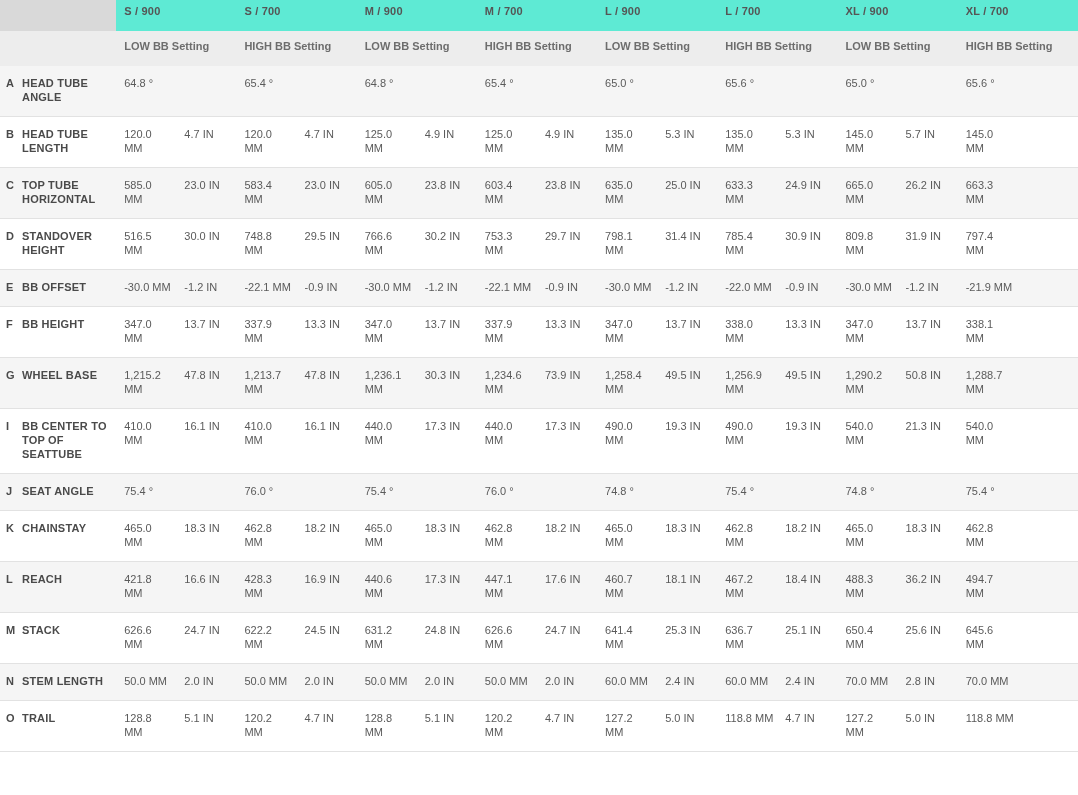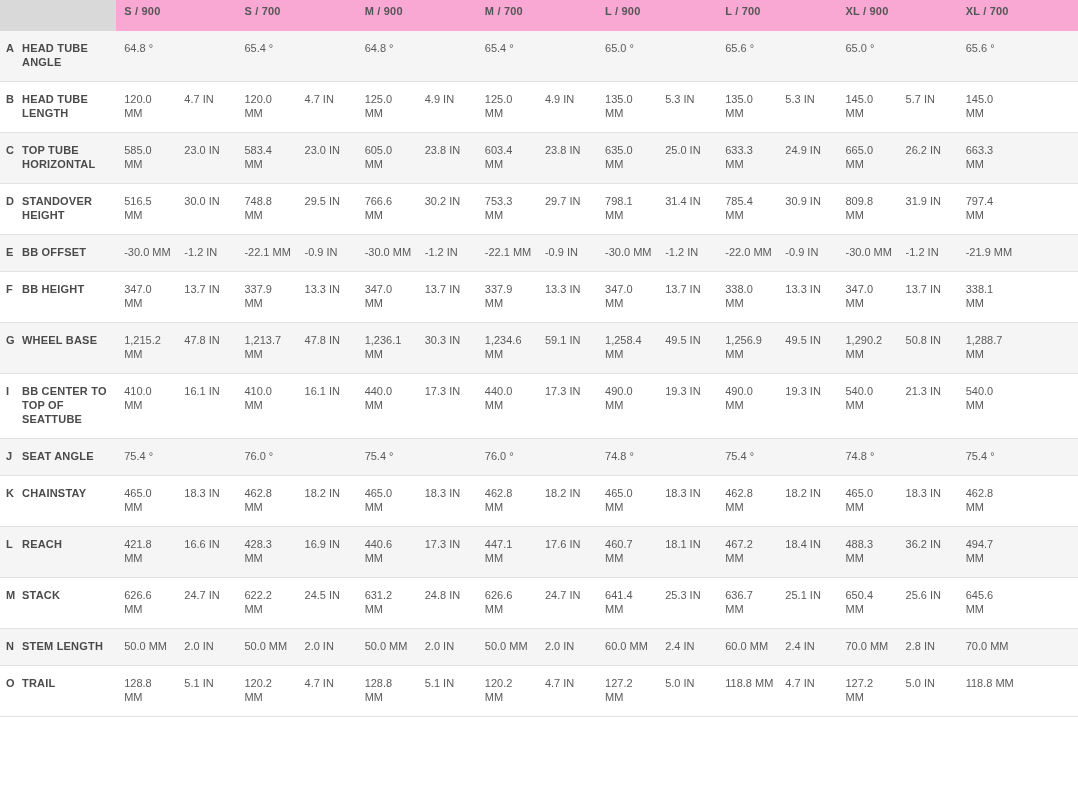--- a/index.html
+++ b/index.html
@@ -25,21 +25,21 @@
     padding: 0;
   }
   
   col.c-letter { width: 22px; }
   col.c-name   { width: 94px; }
   col.c-mm     { width: 62px; }
   col.c-in     { width: 58px; }
 
   
   tr.hdr-size td {
-    background: #f9a8d4;
+    background: #5eead4;
     height: 22px;
     padding: 5px 0 4px 0;
     font-size: 11px;
     font-weight: bold;
     color: #555555;
     letter-spacing: .2px;
   }
   tr.hdr-size td.blank { background: #d9d9d9; }
   tr.hdr-size td.sizecell { padding-left: 8px; }
 
@@ -113,20 +113,32 @@
       <td class="blank"></td>
       <td class="blank"></td>
       <td class="sizecell" colspan="2">S / 900</td>
       <td class="sizecell" colspan="2">S / 700</td>
       <td class="sizecell" colspan="2">M / 900</td>
       <td class="sizecell" colspan="2">M / 700</td>
       <td class="sizecell" colspan="2">L / 900</td>
       <td class="sizecell" colspan="2">L / 700</td>
       <td class="sizecell" colspan="2">XL / 900</td>
       <td class="sizecell" colspan="2">XL / 700</td>
+    </tr>
+    <tr class="hdr-bb">
+      <td></td>
+      <td></td>
+      <td class="bbcell" colspan="2">LOW BB Setting</td>
+      <td class="bbcell" colspan="2">HIGH BB Setting</td>
+      <td class="bbcell" colspan="2">LOW BB Setting</td>
+      <td class="bbcell" colspan="2">HIGH BB Setting</td>
+      <td class="bbcell" colspan="2">LOW BB Setting</td>
+      <td class="bbcell" colspan="2">HIGH BB Setting</td>
+      <td class="bbcell" colspan="2">LOW BB Setting</td>
+      <td class="bbcell" colspan="2">HIGH BB Setting</td>
     </tr>
   </thead>
   <tbody id="tbody">
       <tr class="datarow alt">
         <td class="letter">A</td>
         <td class="rowname">HEAD TUBE ANGLE</td>
         <td class="val">64.8 °</td>
         <td class="valin"></td>
         <td class="val">65.4 °</td>
         <td class="valin"></td>
@@ -246,21 +258,21 @@
       <tr class="datarow alt">
         <td class="letter">G</td>
         <td class="rowname">WHEEL BASE</td>
         <td class="val">1,215.2 MM</td>
         <td class="valin">47.8 IN</td>
         <td class="val">1,213.7 MM</td>
         <td class="valin">47.8 IN</td>
         <td class="val">1,236.1 MM</td>
         <td class="valin">30.3 IN</td>
         <td class="val">1,234.6 MM</td>
-        <td class="valin">59.1 IN</td>
+        <td class="valin">73.9 IN</td>
         <td class="val">1,258.4 MM</td>
         <td class="valin">49.5 IN</td>
         <td class="val">1,256.9 MM</td>
         <td class="valin">49.5 IN</td>
         <td class="val">1,290.2 MM</td>
         <td class="valin">50.8 IN</td>
         <td class="val">1,288.7 MM</td>
         <td class="valin"></td>
       </tr>
       <tr class="datarow plain">

